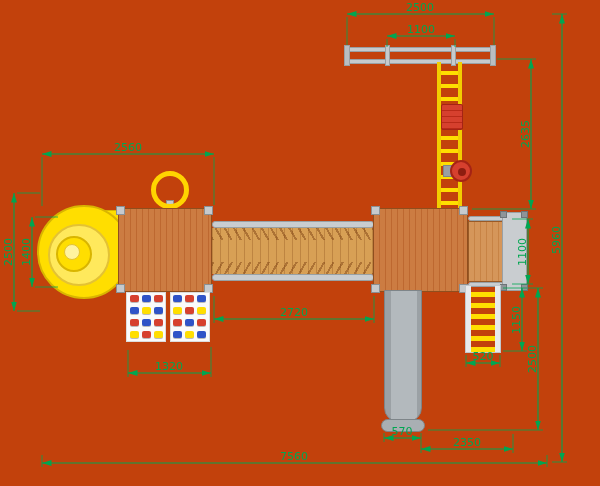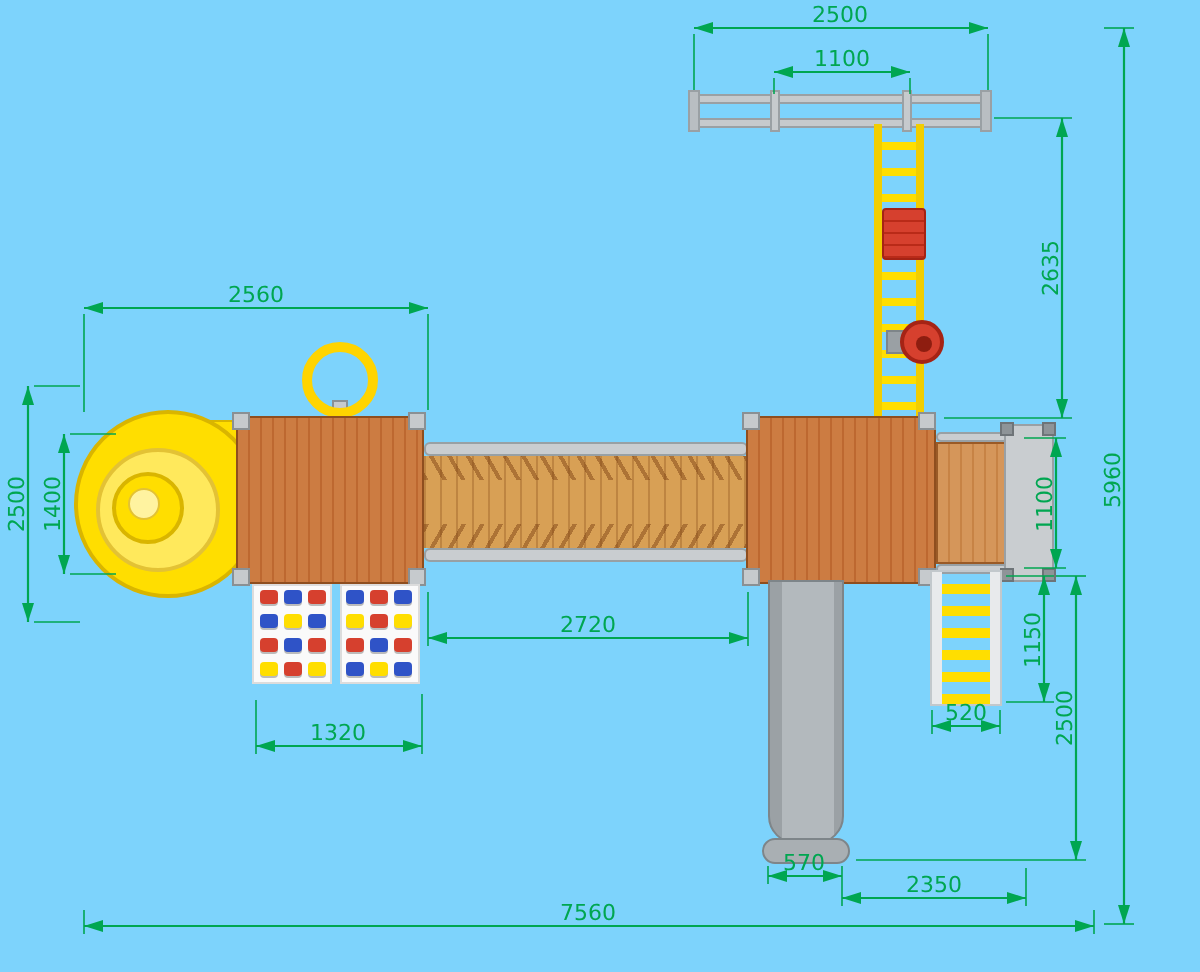--- a/index.html
+++ b/index.html
@@ -1,16 +1,16 @@
 <!DOCTYPE html>
 <html><head>
 <meta charset="utf-8">
 <style>
   html,body{margin:0;padding:0;background:#fff;}
-  .stage{position:relative;width:600px;height:486px;background:#7dd3fc;overflow:hidden;
+  .stage{position:relative;width:600px;height:486px;background:#c2410c;overflow:hidden;
          font-family:"DejaVu Sans",sans-serif;}
   .abs{position:absolute;box-sizing:border-box;}
   
   .beam-bar{position:absolute;height:5px;background:#C6CACD;border:1px solid #9AA0A4;box-sizing:border-box;}
   .beam-cap{position:absolute;width:6px;height:21px;background:#B9BEC2;border:1px solid #9AA0A4;box-sizing:border-box;}
   .beam-tick{position:absolute;width:5px;height:21px;background:#C6CACD;border:1px solid #9AA0A4;box-sizing:border-box;}
   .rail{position:absolute;background:#C9CDD0;border:1px solid #98A0A4;border-radius:3px;box-sizing:border-box;}
   .post{position:absolute;width:9px;height:9px;background:#C6CACD;border:1px solid #8A9094;box-sizing:border-box;}
   .post-dark{position:absolute;width:7px;height:7px;background:#8E9498;border:1px solid #6E7478;box-sizing:border-box;}
   

